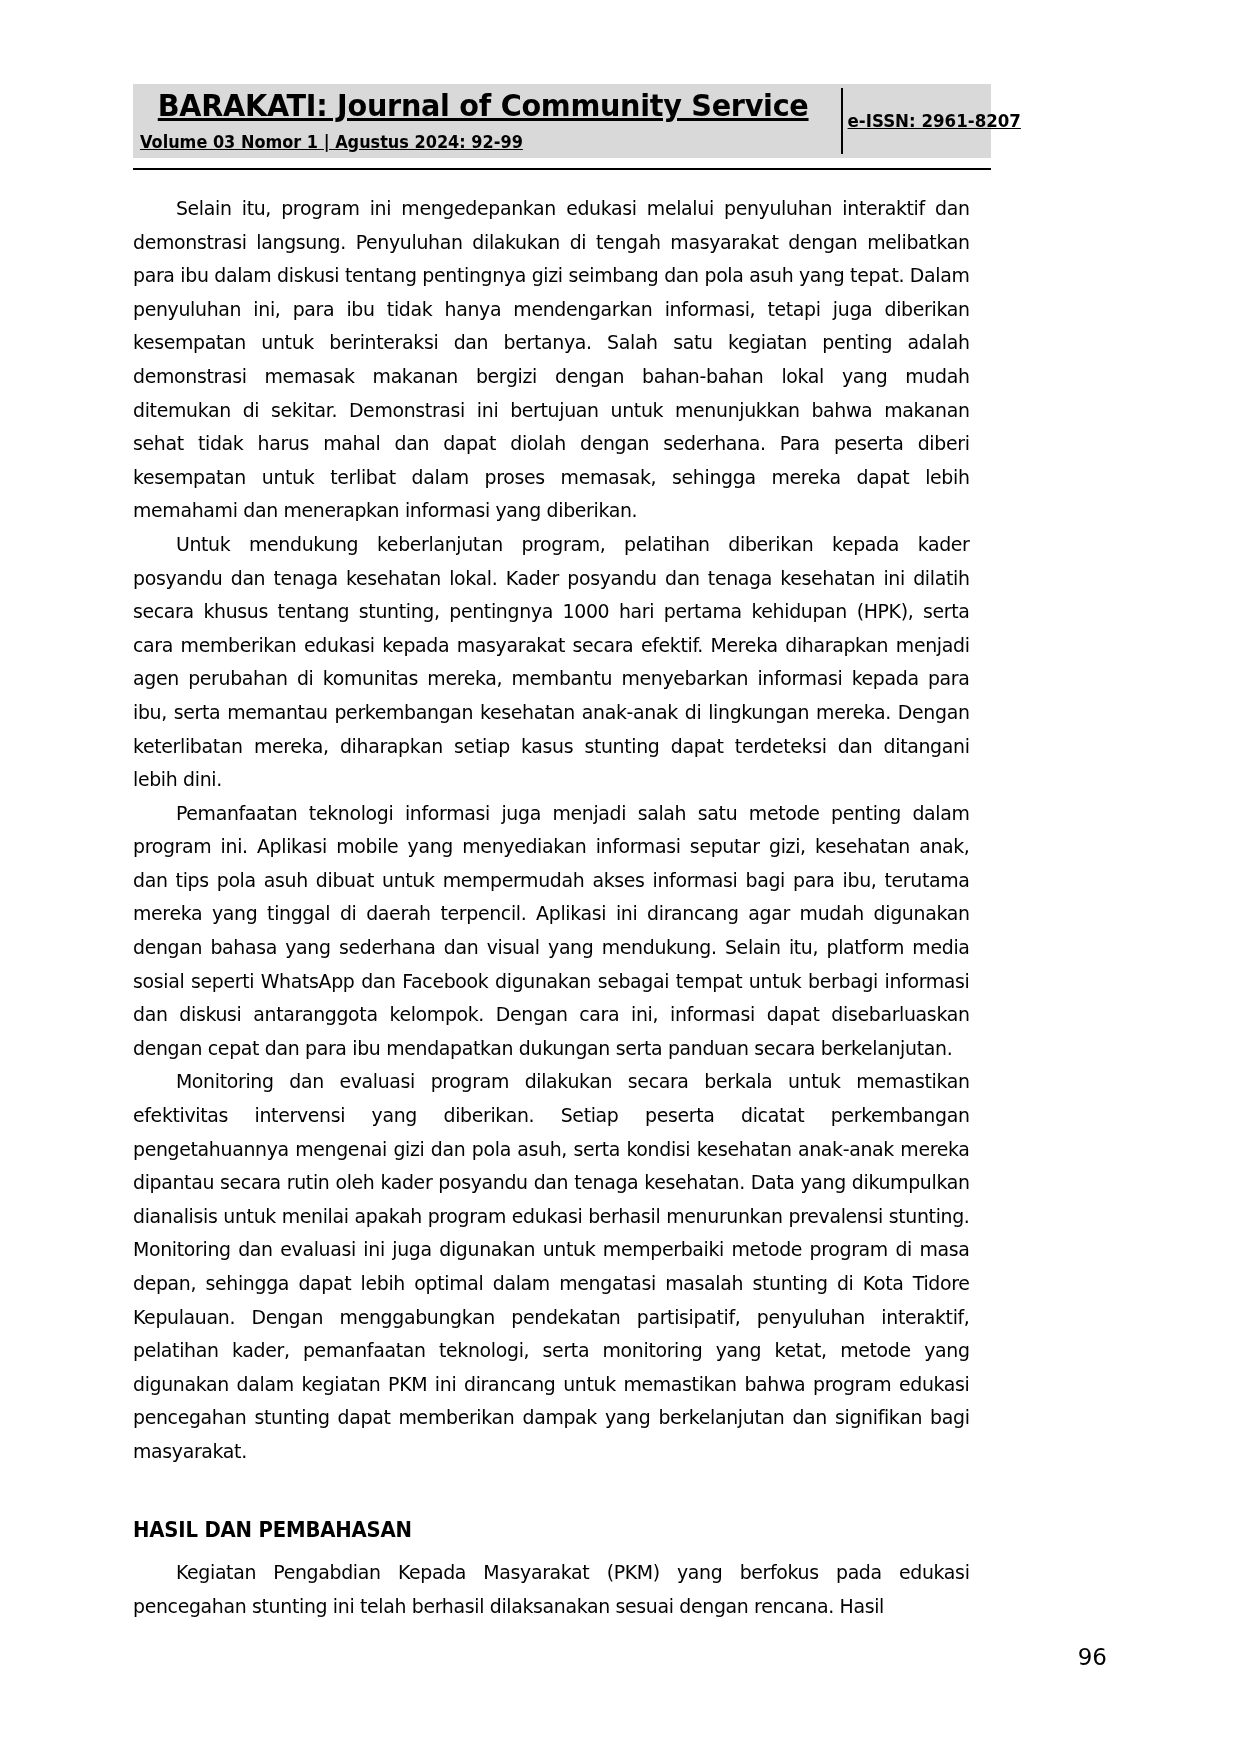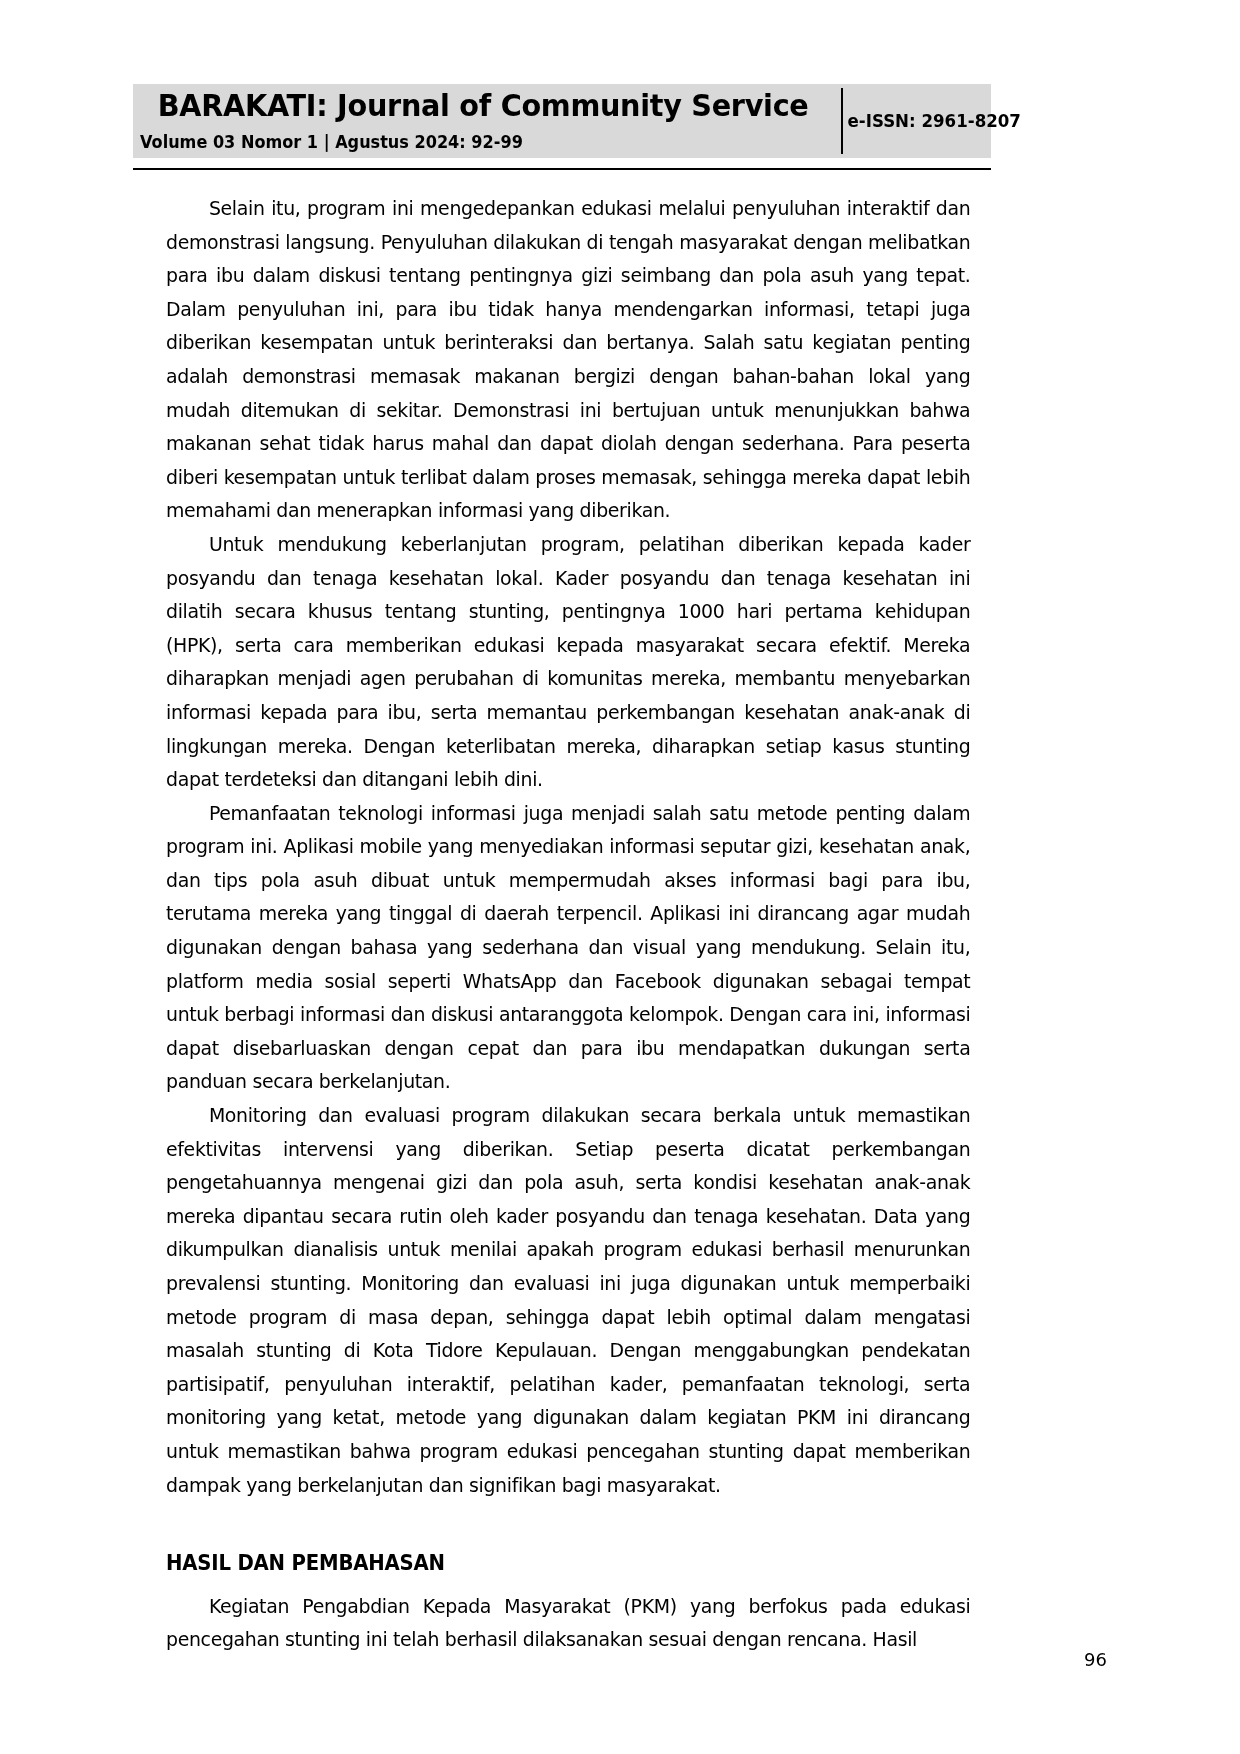--- a/index.html
+++ b/index.html
@@ -25,20 +25,21 @@
   }
 
   
   .masthead {
     position: relative;
     margin-top: 84px;
     height: 74px;
     background: #d9d9d9;
     display: flex;
     align-items: stretch;
+    text-decoration: underline;
   }
   .masthead-left {
     flex: 1 1 auto;
     position: relative;
     padding: 0 0 0 4px;
   }
   .journal-title {
     text-align: center;
     font-family: "DejaVu Sans", sans-serif;
     font-size: 30.5px;
@@ -86,21 +87,20 @@
   .rule {
     height: 2px;
     background: #000;
     margin-top: 10px;
     width: 100%;
   }
 
   
   .body-text {
     margin-top: 22px;
-    margin-left: 33px;
   }
   p.para {
     margin: 0;
     text-align: justify;
     text-justify: inter-word;
     font-family: "DejaVu Sans", sans-serif;
     font-size: 19.4px;
     line-height: 33.6px;
     color: #000;
     text-indent: 44px;
@@ -124,21 +124,21 @@
   }
   .heading-space-before { height: 45px; }
   .heading-space-after  { height: 9px; }
 
   
   .page-number {
     position: absolute;
     right: 0;
     bottom: 0;
     font-family: "DejaVu Sans", sans-serif;
-    font-size: 18px;
+    font-size: 23px;
     color: #000;
   }
   .footer-zone {
     position: absolute;
     left: 133px;
     right: 133px;
     top: 1630px;
     height: 40px;
   }
 </style>

